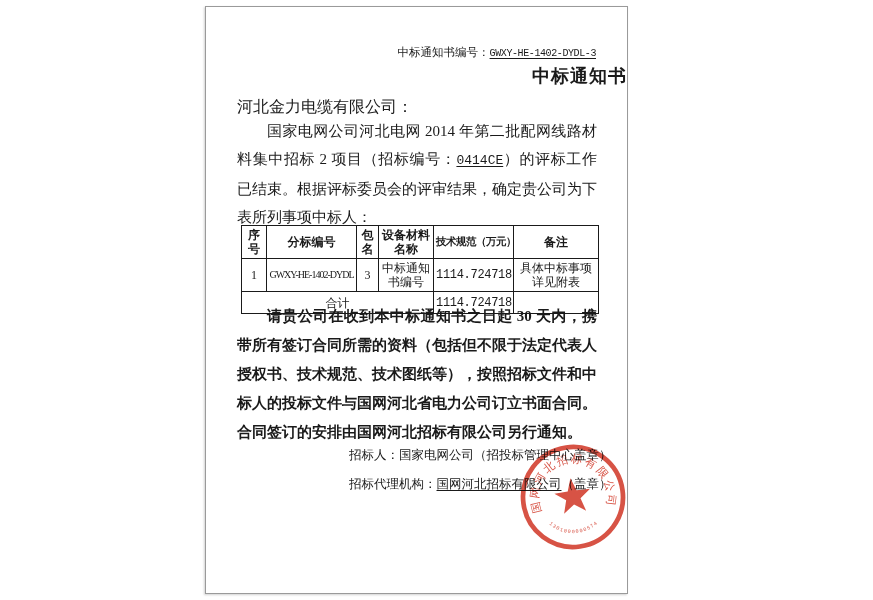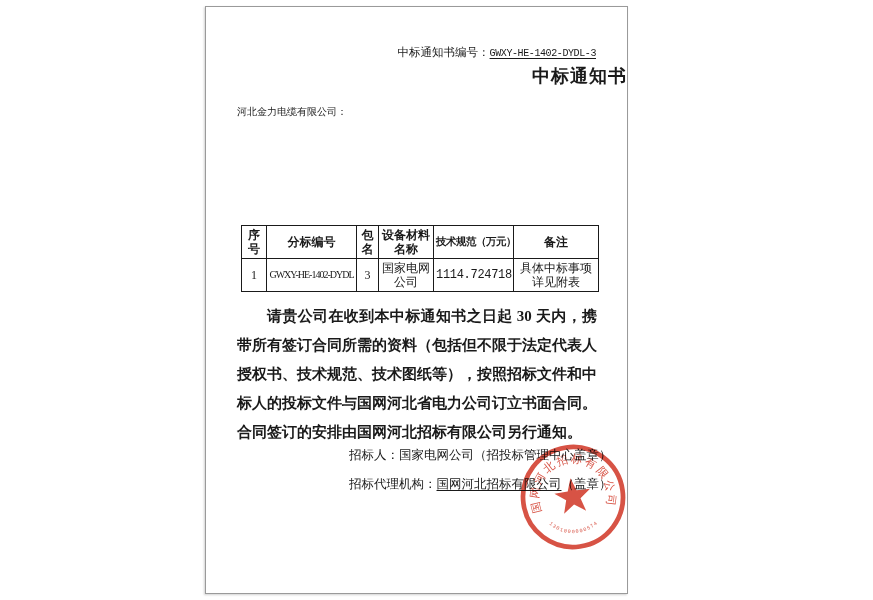--- a/index.html
+++ b/index.html
@@ -27,22 +27,22 @@
   }
   .doc-no .mono { font-size: 10px; letter-spacing: -0.4px; }
 
   .title {
     position: absolute; top: 57px; left: 0; width: 100%;
     text-align: right; font-size: 18px; font-weight: bold;
     letter-spacing: 1px;
   }
 
   .addressee {
-    position: absolute; top: 98px; left: 31px;
-    font-size: 10px;
+    position: absolute; top: 90px; left: 31px;
+    font-size: 16px;
   }
 
   .body-para {
     position: absolute; left: 31px; width: 360px;
     font-size: 15px; line-height: 28px;
     text-align: justify; text-indent: 2em;
   }
   .p1 { top: 110px; }
   .p2 { top: 295px; line-height: 29px; font-weight: bold; }
   .body-para .mono { font-size: 13px; }
@@ -89,20 +89,21 @@
   <div class="page">
 
     <div class="doc-no">
       <span>中标通知书编号：</span><span class="mono u">GWXY-HE-1402-DYDL-3</span>
     </div>
 
     <div class="title">中标通知书</div>
 
     <div class="addressee">河北金力电缆有限公司：</div>
 
+    <p class="body-para p1"><span>国家电网公司河北电网 2014 年第二批配网线路材料集中招标 2 项目（招标编号：</span><span class="mono u">0414CE</span><span>）的评标工作已结束。根据评标委员会的评审结果，确定贵公司为下表所列事项中标人：</span></p>
 
     <table class="award">
       <colgroup>
         <col style="width:25px">
           <col style="width:90px">
           <col style="width:22px">
         <col style="width:55px">
           <col style="width:80px">
           <col style="width:85px">
       </colgroup>
@@ -114,23 +115,28 @@
           <th>设备材料名称</th>
           <th class="th-price">技术规范（万元）</th>
           <th>备注</th>
         </tr>
       </thead>
       <tbody>
         <tr>
           <td>1</td>
           <td class="cell-lot">GWXY-HE-1402-DYDL</td>
           <td>3</td>
-          <td>国家电网公司</td>
+          <td>中标通知书编号</td>
           <td class="cell-price">1114.724718</td>
           <td>具体中标事项详见附表</td>
+        </tr>
+        <tr class="total">
+          <td colspan="4">合计</td>
+          <td class="cell-price">1114.724718</td>
+          <td></td>
         </tr>
       </tbody>
     </table>
 
     <p class="body-para p2">请贵公司在收到本中标通知书之日起 30 天内，携带所有签订合同所需的资料（包括但不限于法定代表人授权书、技术规范、技术图纸等），按照招标文件和中标人的投标文件与国网河北省电力公司订立书面合同。合同签订的安排由国网河北招标有限公司另行通知。</p>
 
     <div class="sig">
       <div>招标人：国家电网公司（招投标管理中心盖章）</div>
       <div><span>招标代理机构：</span><span class="u">国网河北招标有限公司</span><span>（盖章）</span></div>
     </div>

